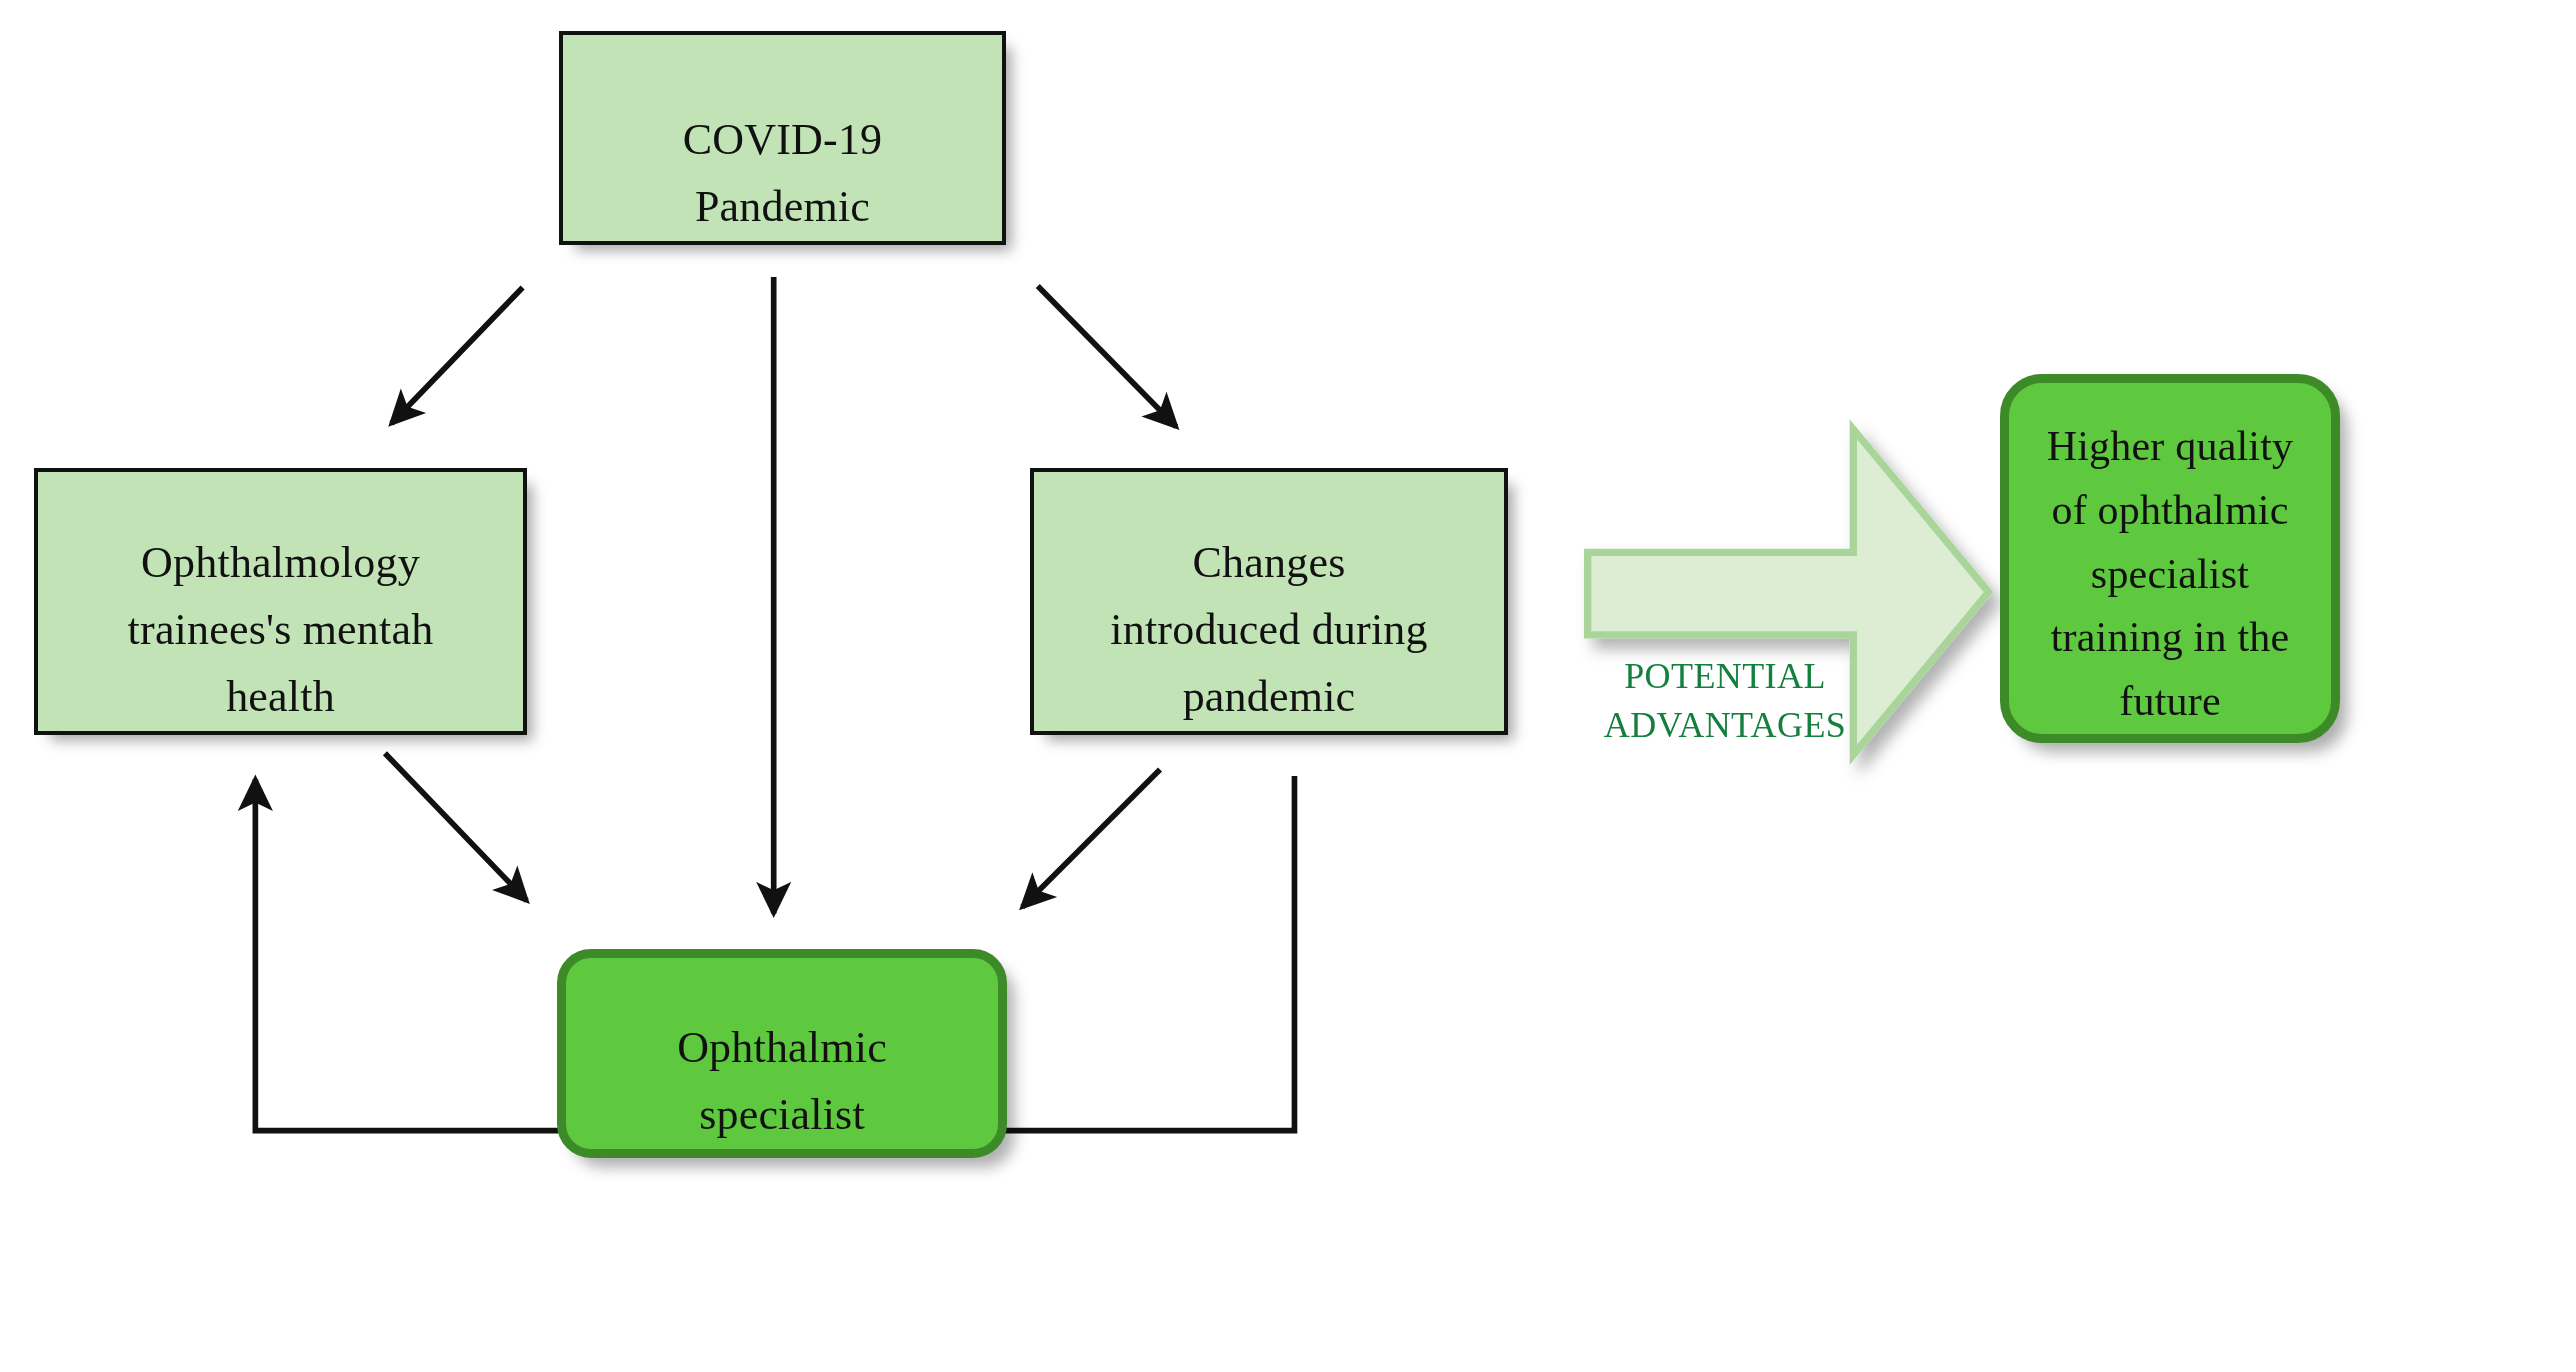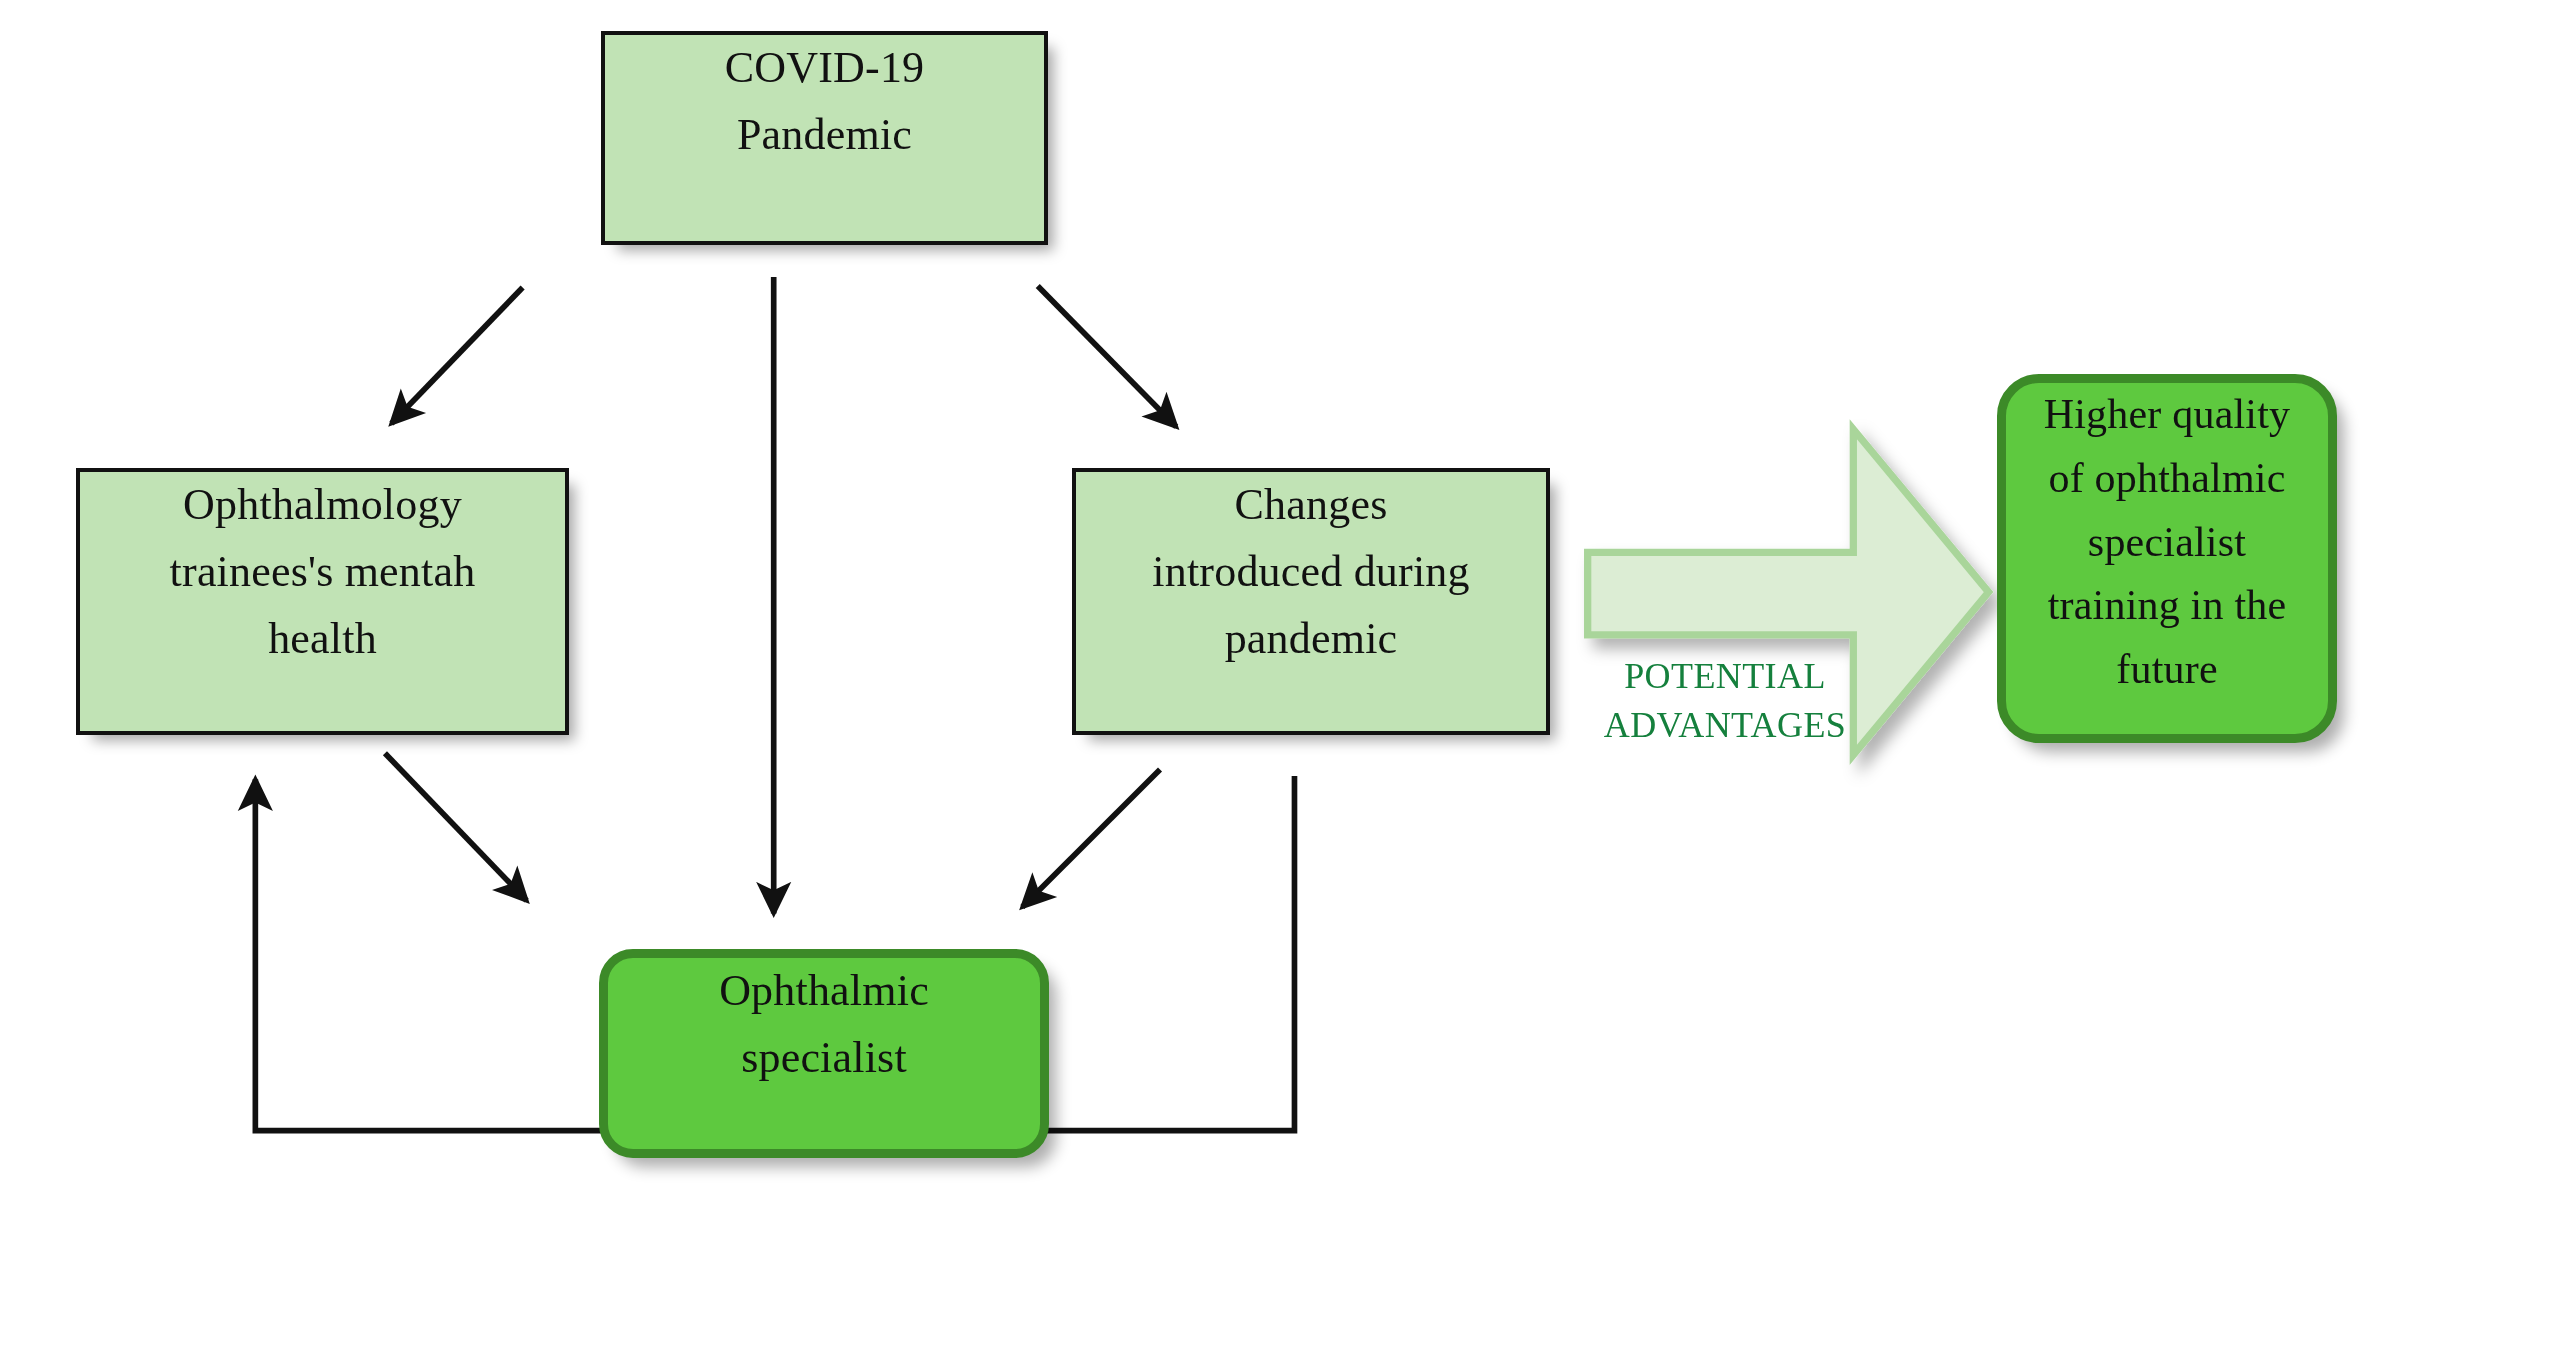--- a/index.html
+++ b/index.html
@@ -23,27 +23,26 @@
     left: 0;
     top: 0;
     width: 2576px;
     height: 1372px;
     pointer-events: none;
   }
   .node {
     position: absolute;
     box-sizing: border-box;
     display: flex;
-    align-items: flex-start;
+    align-items: flex-end;
     justify-content: center;
     text-align: center;
     color: #111111;
     line-height: 1.52;
     letter-spacing: 0.2px;
-    margin-left: 42px;
   }
   .node .txt {
     display: block;
     width: 100%;
     padding: 0 8px;
     white-space: pre-line;
   }
   
   .rect {
     background: #c1e3b5;
@@ -56,21 +55,21 @@
     background: #5ec93f;
     border: 9px solid #3c8a28;
     border-radius: 34px;
     box-shadow: 11.3px 13px 14.6px -4.9px rgba(0,0,0,0.32);
     font-size: 44px;
   }
   #node-covid      { left: 559px;  top: 31px;   width: 447px;  height: 214px; }
   #node-mental     { left: 34px;   top: 468px;  width: 493px;  height: 267px; }
   #node-changes    { left: 1030px; top: 468px;  width: 478px;  height: 267px; }
   #node-specialist { left: 557px;  top: 949px; width: 450px;  height: 209px; }
-  #node-future     { left: 1955px; top: 374px;  width: 340px;  height: 369px;
+  #node-future     { left: 2000px; top: 374px;  width: 340px;  height: 369px;
                      font-size: 42px; border-radius: 42px; }
   #adv-label {
     position: absolute;
     left: 1563px;
     top: 652px;
     width: 324px;
     text-align: center;
     font-size: 36px;
     line-height: 1.35;
     color: #15803d;

